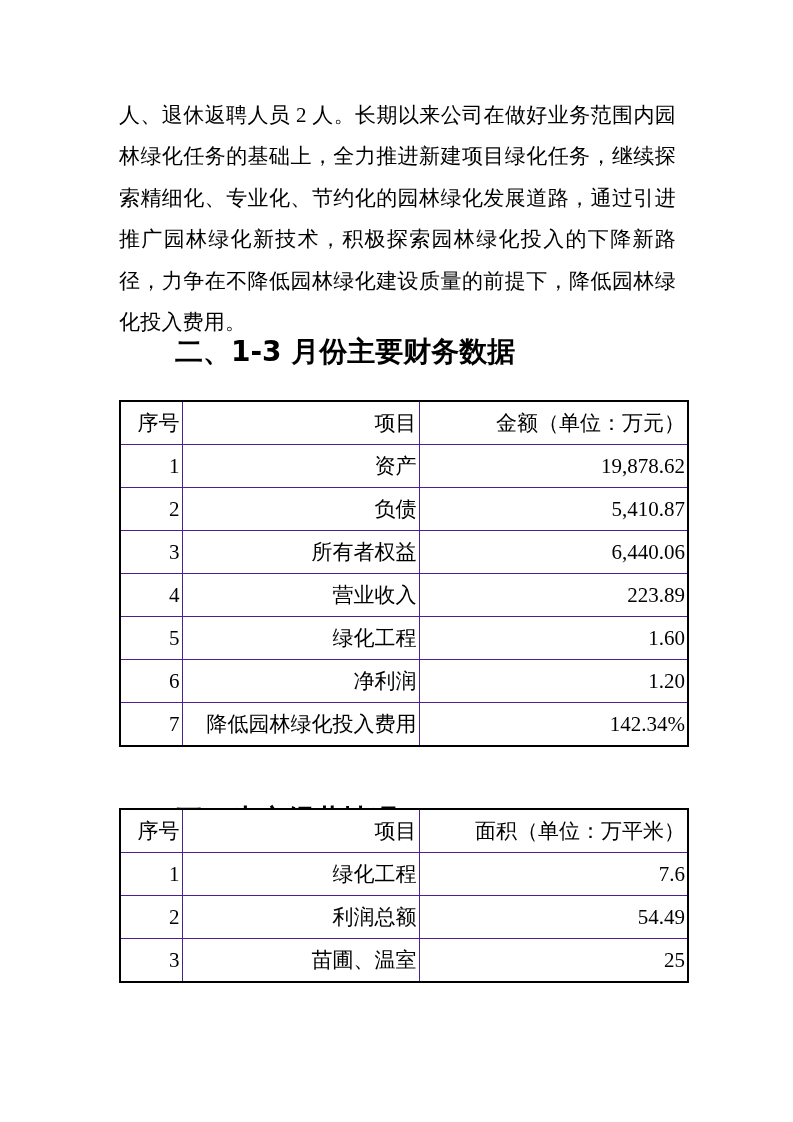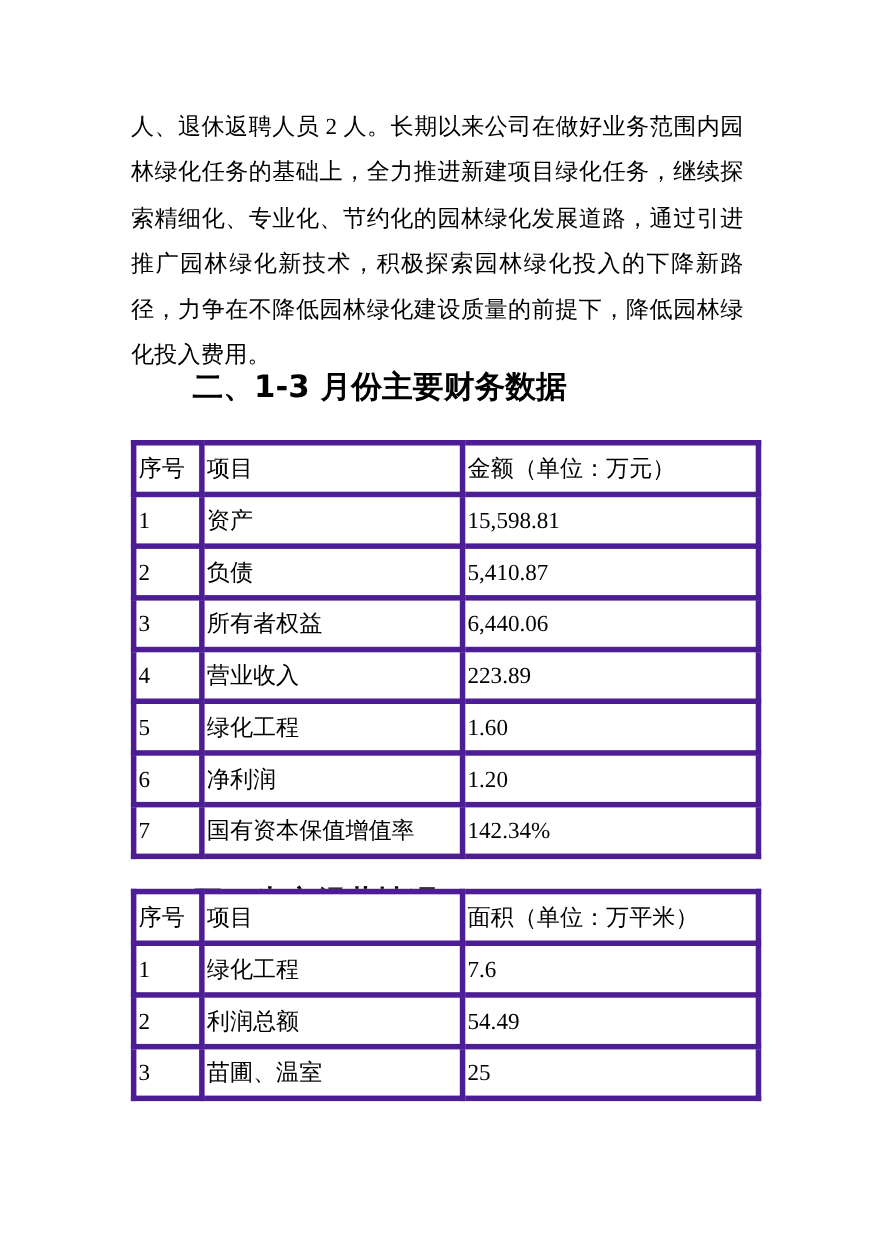--- a/index.html
+++ b/index.html
@@ -45,22 +45,22 @@
     position: absolute;
     left: 119px;
     border-collapse: collapse;
     table-layout: fixed;
     background: #ffffff;
   }
   table.doc-table.finance { top: 400px; }
   table.doc-table.production { top: 808px; }
 
   table.doc-table td, table.doc-table th {
-    border: 5px solid #4c1d95;
-    text-align: left;
+    border: 1px solid #4c1d95;
+    text-align: right;
     vertical-align: middle;
     font-weight: normal;
     font-size: 21px;
     height: 42px;
     padding: 0 2px;
     overflow: hidden;
     white-space: nowrap;
   }
   table.doc-table {
     border: 2px solid #000000;
@@ -86,21 +86,21 @@
       </colgroup>
     <tbody>
       <tr>
         <th>序号</th>
         <th>项目</th>
         <th>金额（单位：万元）</th>
       </tr>
       <tr>
         <td>1</td>
         <td>资产</td>
-        <td>15,598.81</td>
+        <td>19,878.62</td>
       </tr>
       <tr>
         <td>2</td>
         <td>负债</td>
         <td>5,410.87</td>
       </tr>
       <tr>
         <td>3</td>
         <td>所有者权益</td>
         <td>6,440.06</td>
@@ -115,21 +115,21 @@
         <td>绿化工程</td>
         <td>1.60</td>
       </tr>
       <tr>
         <td>6</td>
         <td>净利润</td>
         <td>1.20</td>
       </tr>
       <tr>
         <td>7</td>
-        <td>国有资本保值增值率</td>
+        <td>降低园林绿化投入费用</td>
         <td>142.34%</td>
       </tr>
     </tbody>
   </table>
 
   <div class="sec-heading production">三、生产经营情况</div>
 
   <table class="doc-table production">
     <colgroup>
         <col class="c-idx">

